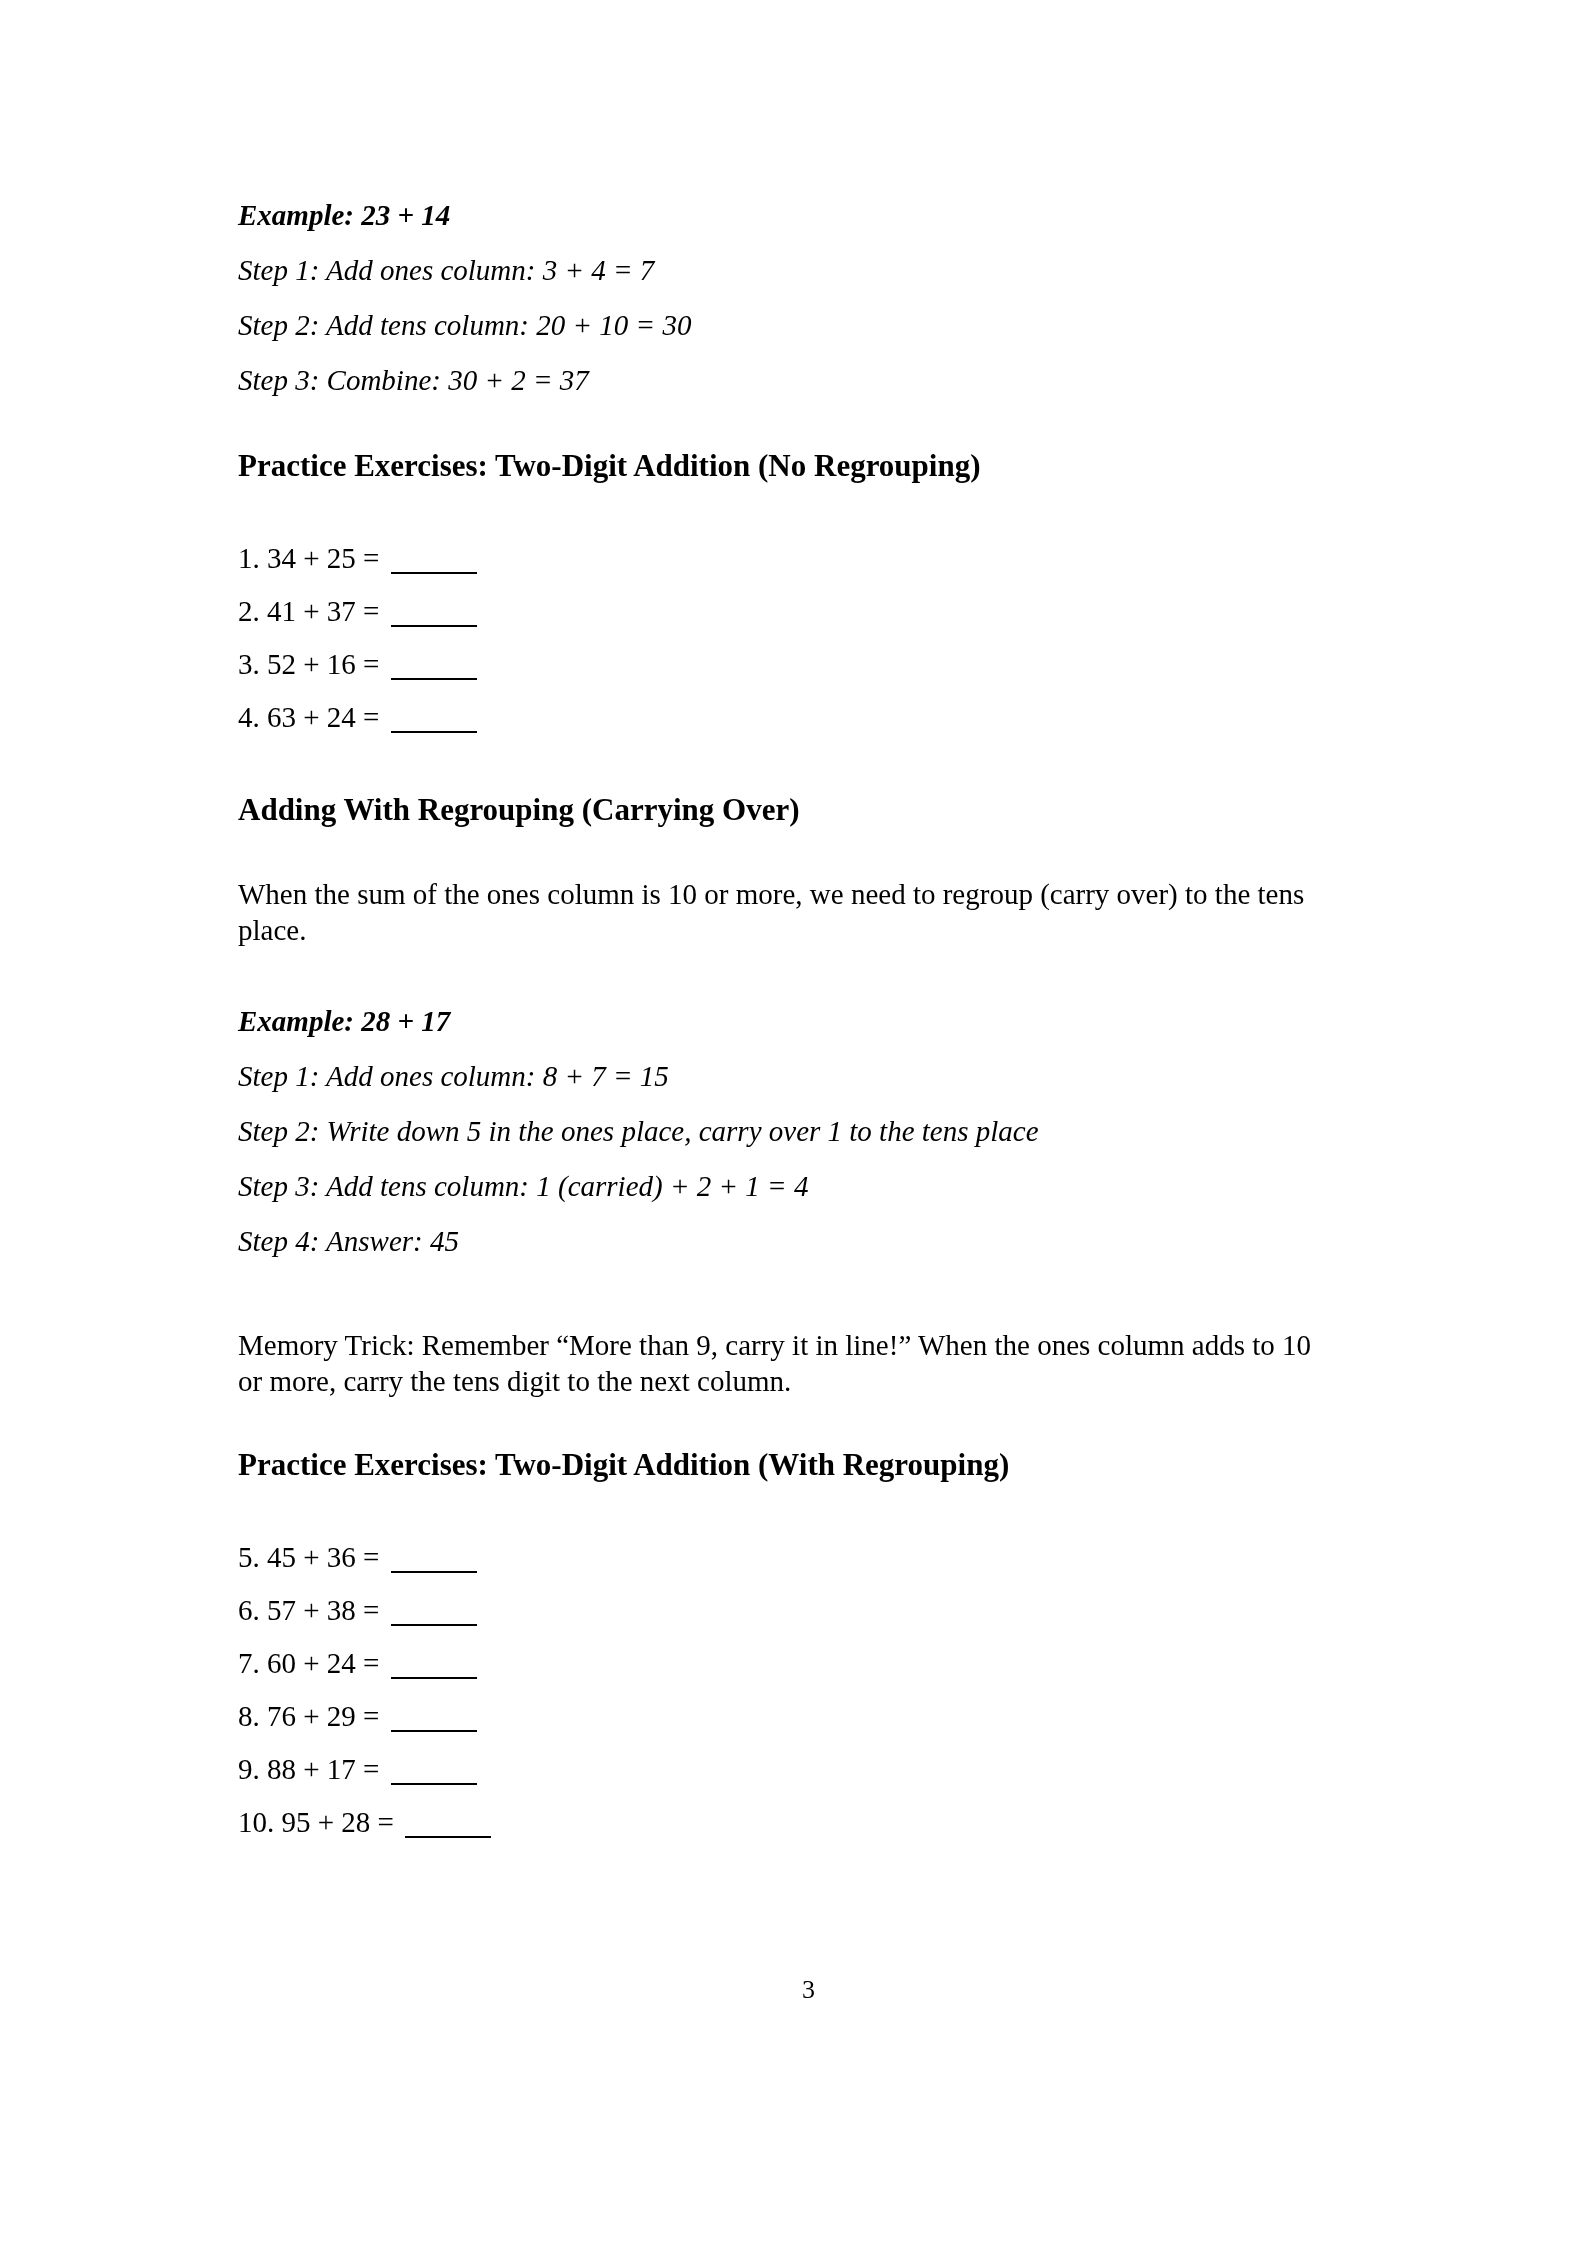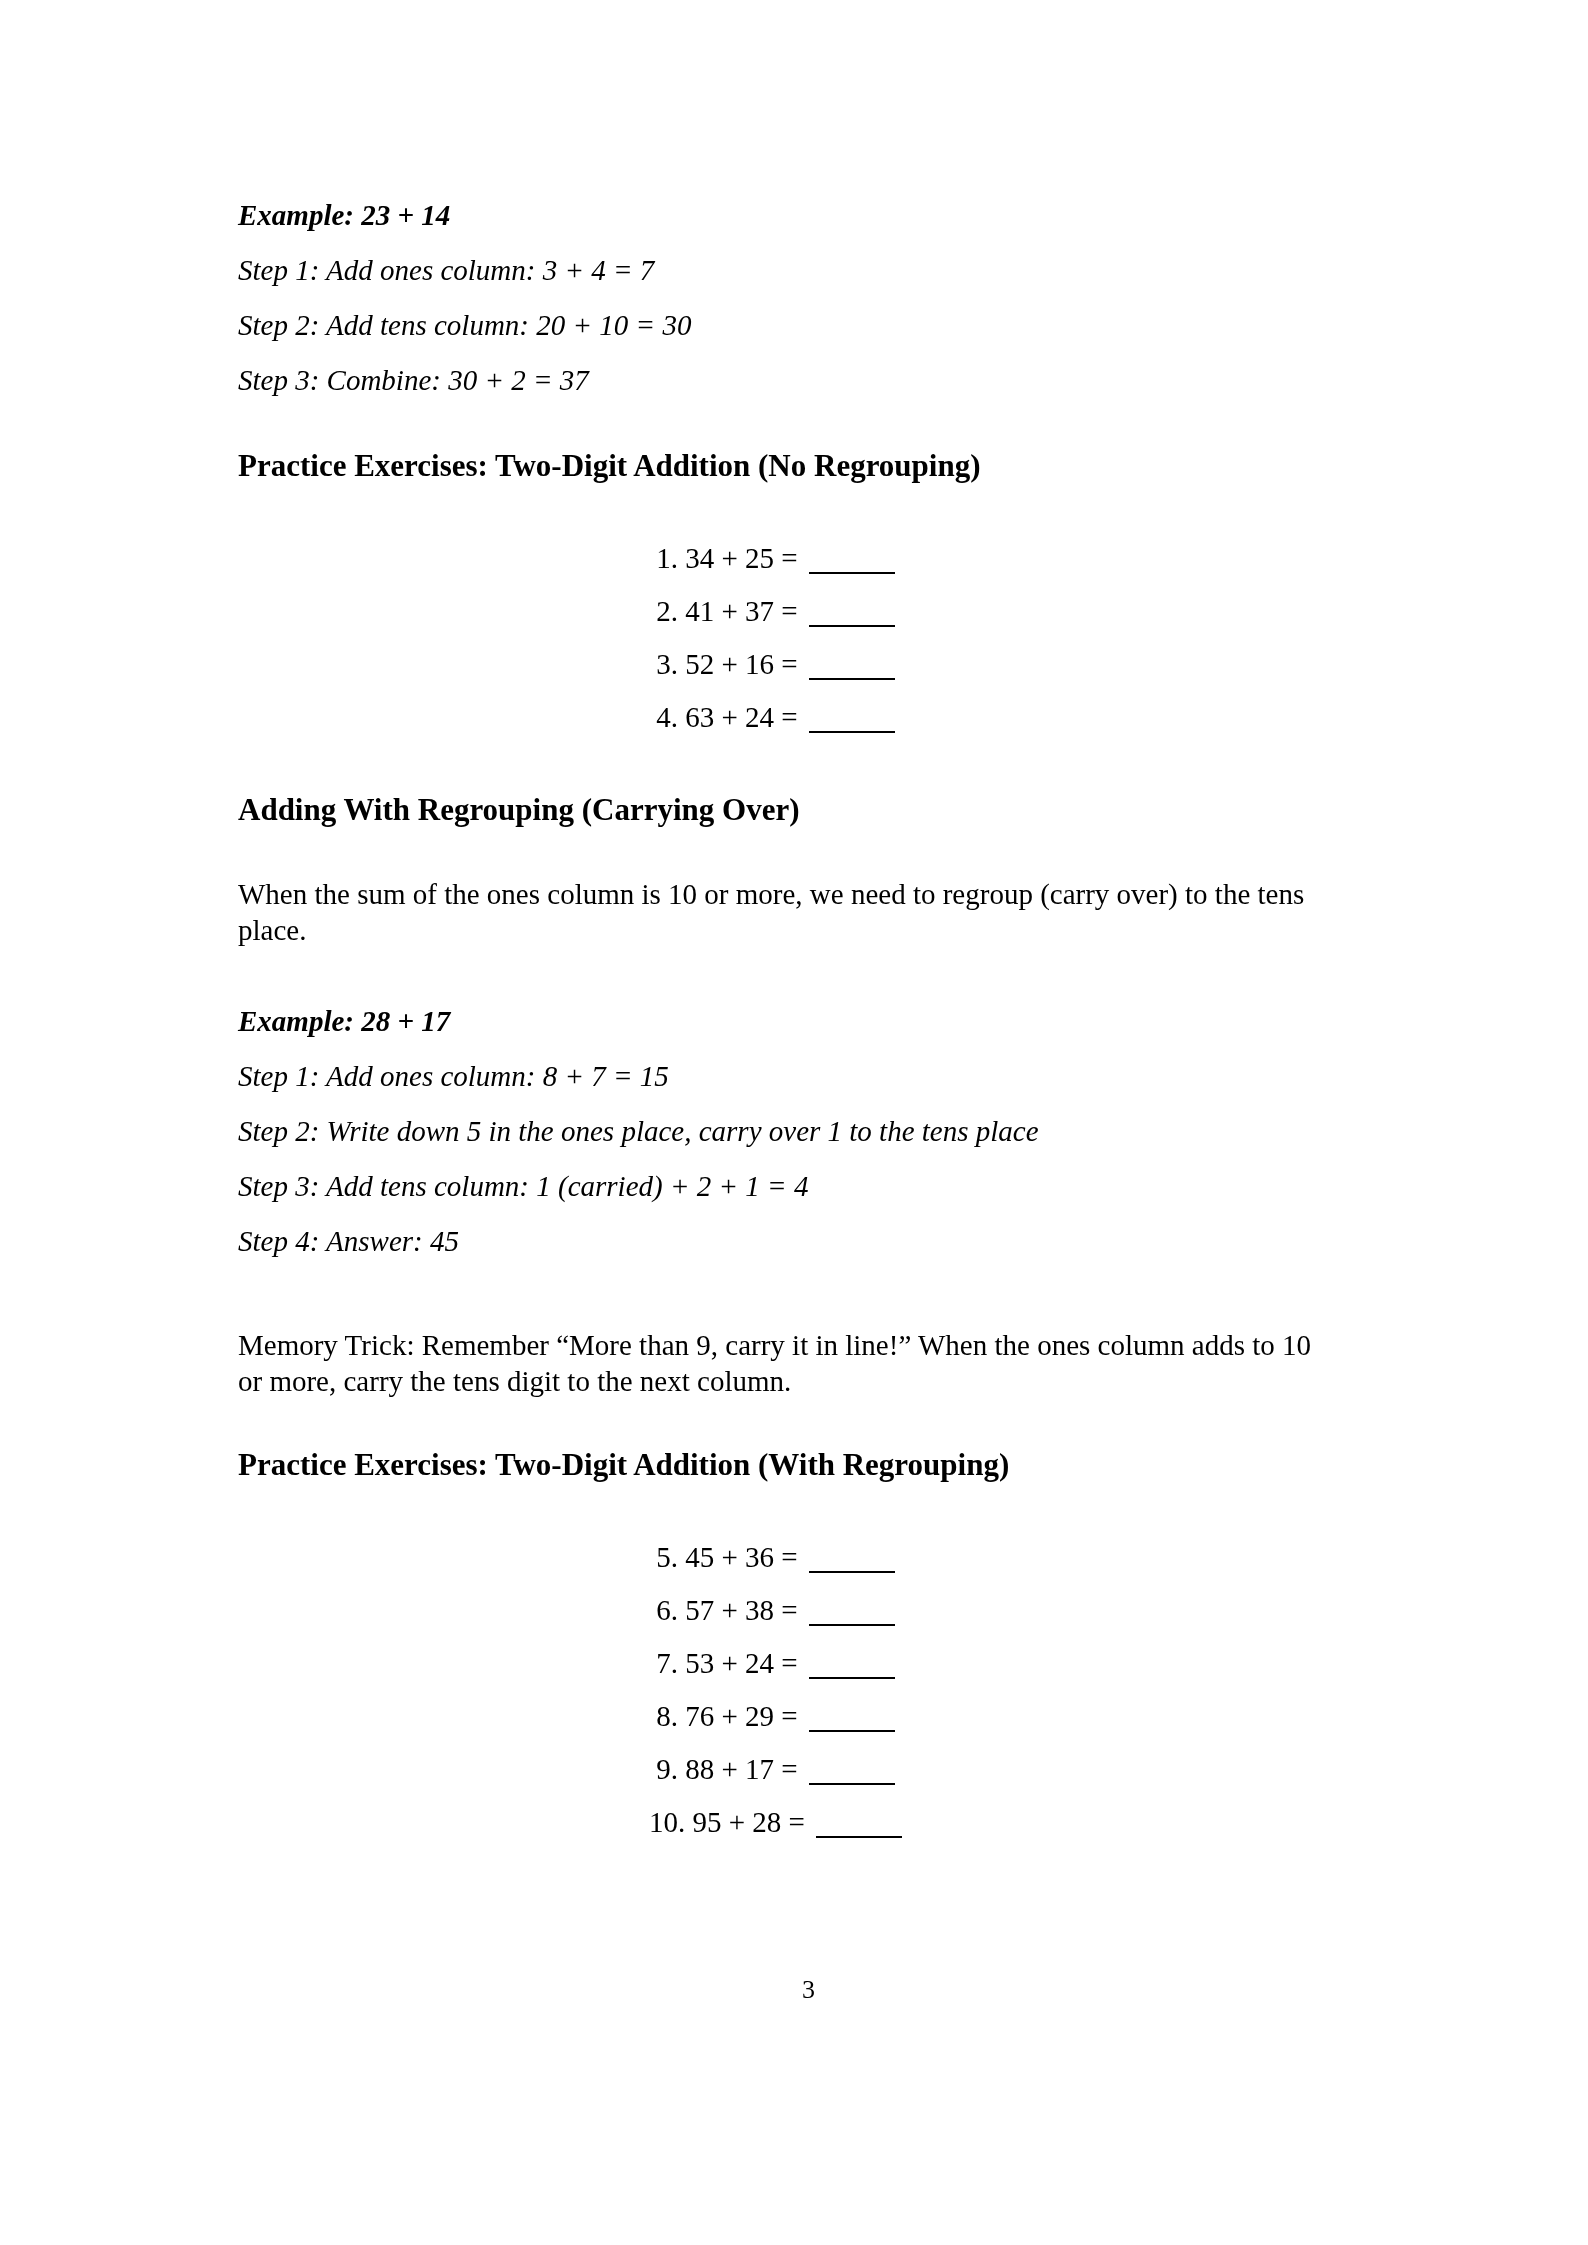--- a/index.html
+++ b/index.html
@@ -59,21 +59,20 @@
     font-size: 29px;
     line-height: 36px;
     text-align: left;
   }
 
   
   .exercise-list {
     margin: 0;
     padding: 0;
     list-style: none;
-    text-align: center;
   }
   .exercise-item {
     font-size: 29px;
     line-height: 53px;
     white-space: pre;
   }
   .exercise-blank {
     display: inline-block;
     width: 86px;
     border-bottom: 2px solid #000000;
@@ -147,21 +146,21 @@
 
     <div class="gap-medium"></div>
 
     <div class="section-heading">Practice Exercises: Two-Digit Addition (With Regrouping)</div>
 
     <div class="gap-medium"></div>
 
     <ul class="exercise-list">
       <li class="exercise-item"><span>5. 45 + 36 = </span><span class="exercise-blank"></span></li>
       <li class="exercise-item"><span>6. 57 + 38 = </span><span class="exercise-blank"></span></li>
-      <li class="exercise-item"><span>7. 53 + 24 = </span><span class="exercise-blank"></span></li>
+      <li class="exercise-item"><span>7. 60 + 24 = </span><span class="exercise-blank"></span></li>
       <li class="exercise-item"><span>8. 76 + 29 = </span><span class="exercise-blank"></span></li>
       <li class="exercise-item"><span>9. 88 + 17 = </span><span class="exercise-blank"></span></li>
       <li class="exercise-item"><span>10. 95 + 28 = </span><span class="exercise-blank"></span></li>
     </ul>
 
   </div>
 
   <div class="page-number">3</div>
 </div>
 

